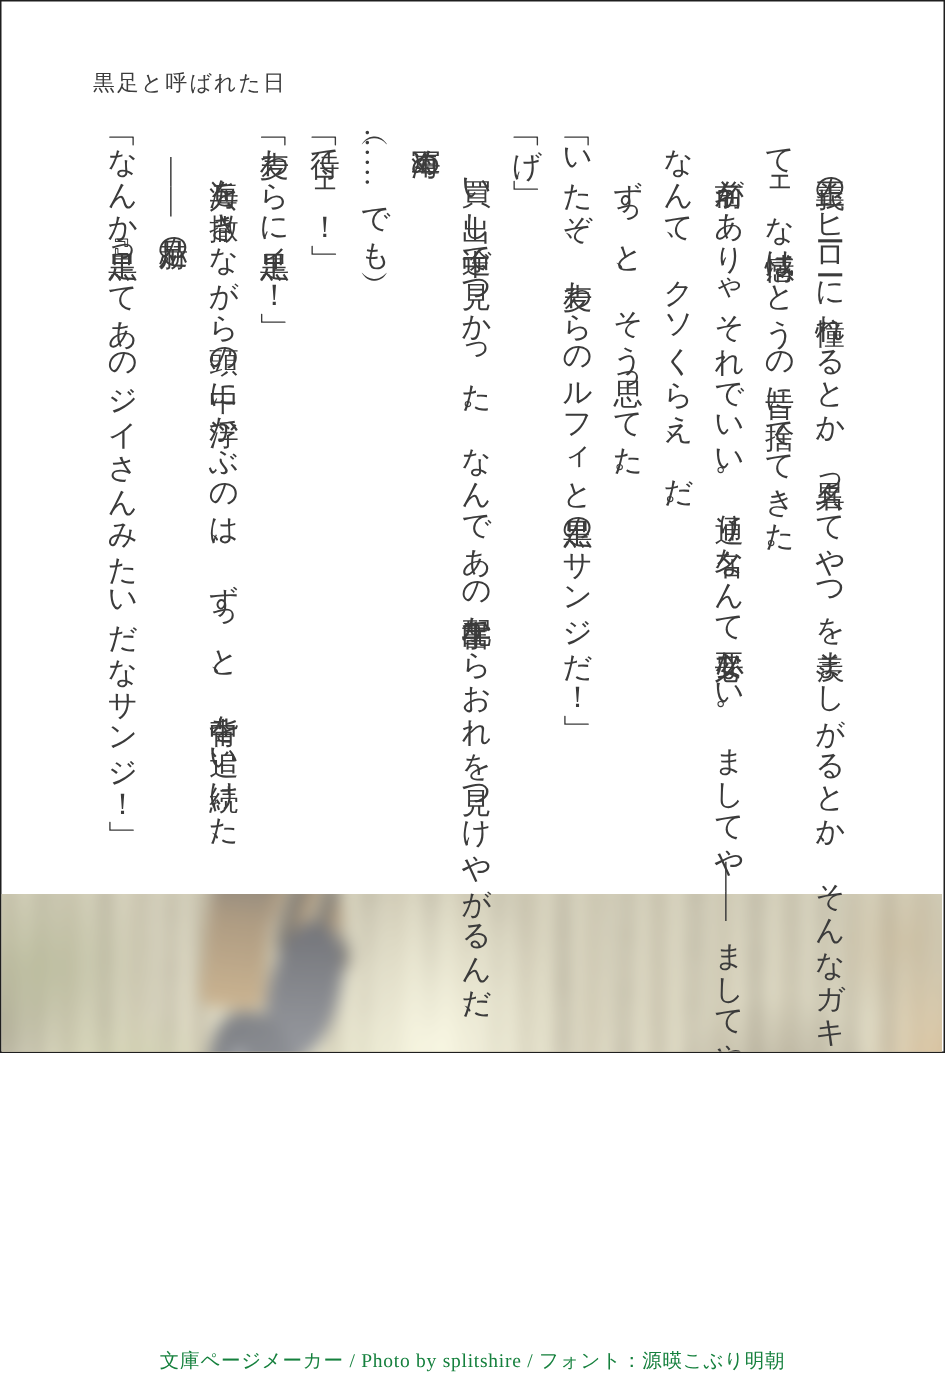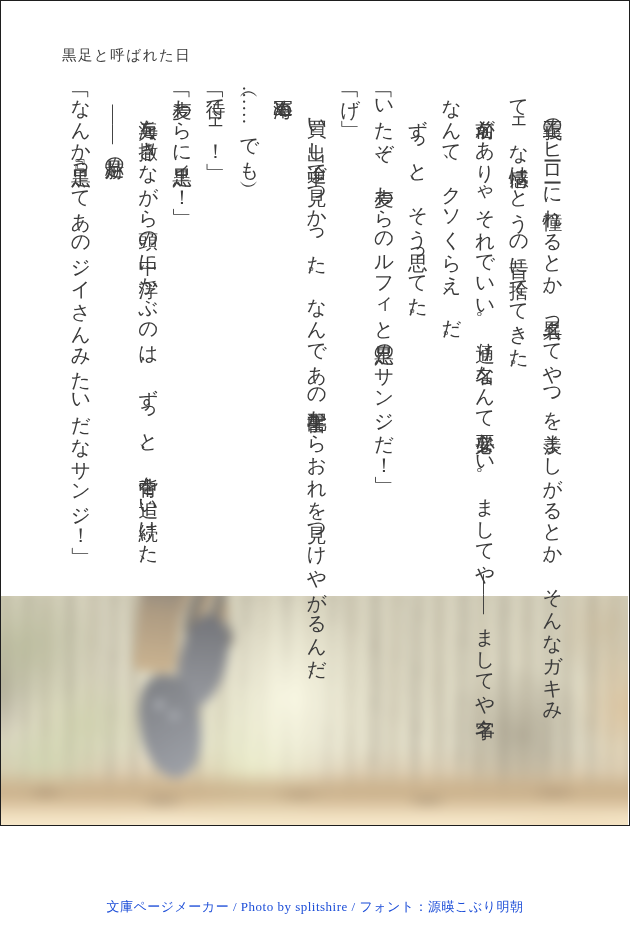--- a/index.html
+++ b/index.html
@@ -2,21 +2,21 @@
 <html lang="ja"><head>
 <meta charset="utf-8">
 <style>
   html,body{margin:0;padding:0;background:#ffffff;}
   .frame{
     position:relative;width:630px;height:928px;background:#ffffff;overflow:hidden;
     font-family:"Liberation Serif","DejaVu Serif",serif;
   }
   
   .page{
-    position:absolute;left:0;top:0;width:630px;height:826px;
+    position:absolute;left:0;top:0;width:630px;height:702px;
     background:#ffffff;border:1.5px solid #1e1e1e;box-sizing:border-box;overflow:hidden;
   }
   .title{
     position:absolute;left:61px;top:45px;font-size:14.5px;color:#3c3c3c;
     letter-spacing:1.5px;z-index:4;
   }
   
   .photo{
     position:absolute;left:0;top:595px;width:627px;height:289px;overflow:hidden;z-index:1;
     background:#e9dfc2;
@@ -97,21 +97,21 @@
     position:absolute;top:84px;right:60px;height:714px;z-index:3;
     writing-mode:vertical-rl;text-orientation:mixed;
     font-size:19.6px;line-height:1.72;letter-spacing:0.2px;color:#3b3b3b;
   }
   .vline{white-space:nowrap;}
   .pagenum{position:absolute;left:76px;top:825px;font-size:15.5px;color:#3c3c3c;z-index:4;}
   .author{position:absolute;right:79px;top:826px;font-size:15.5px;color:#8b5cf6;letter-spacing:1px;z-index:4;}
   
   .credit{
     position:absolute;left:0;top:898px;width:100%;text-align:center;
-    font-size:13px;color:#1d4ed8;letter-spacing:0.5px;
+    font-size:13px;color:#15803d;letter-spacing:0.5px;
   }
 </style>
 </head>
 <body>
 
 <div class="frame">
   <div class="page">
 
     <div class="title">黒足と呼ばれた日</div>
 

